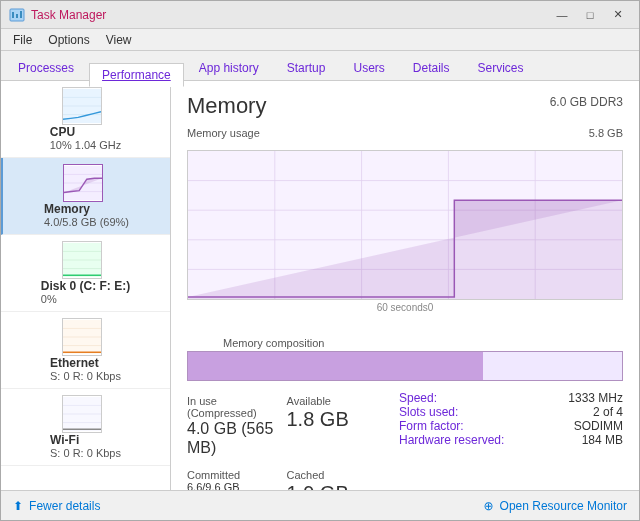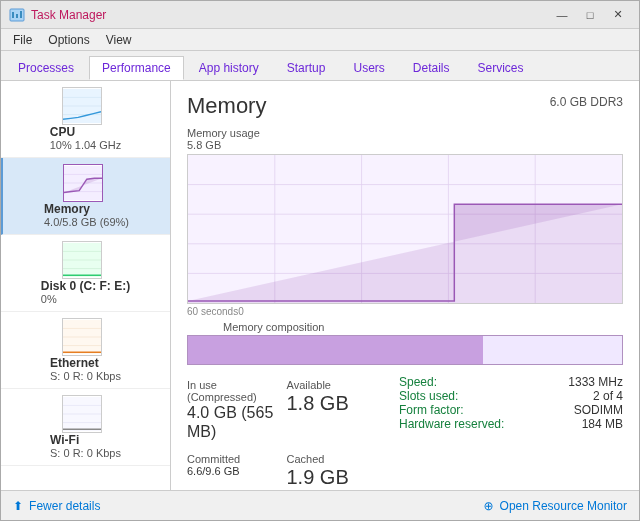--- a/index.html
+++ b/index.html
@@ -87,21 +87,22 @@
       border: 1px solid transparent;
       margin-right: 2px;
       background: transparent;
     }
     .tab.active {
       background: white;
       border: 1px solid #ccc;
       border-bottom: 1px solid white;
       z-index: 1;
       position: relative;
-      top: 0;
+      top: 7px;
+      text-decoration: underline;
     }
     .content-area {
       display: flex;
       flex: 1;
       overflow: hidden;
     }
     .sidebar {
       width: 170px;
       background: white;
       border-right: 1px solid #ccc;
@@ -171,40 +172,39 @@
       font-size: 12px;
       color: #555;
       margin-top: 2px;
     }
     .chart-section {
       margin-bottom: 4px;
     }
     .chart-label {
       font-size: 11px;
       color: #555;
-      margin-bottom: 3px;
+      margin-bottom: 11px;
       display: flex;
       justify-content: space-between;
-      flex-direction: column;
     }
     .usage-chart {
       width: 100%;
       height: 150px;
       border: 1px solid #ccc;
       background: #f8f4ff;
       position: relative;
       overflow: hidden;
     }
     .chart-time {
       display: flex;
-      justify-content: flex-start;
+      justify-content: center;
       font-size: 10px;
       color: #888;
       margin-top: 2px;
-      margin-bottom: 4px;
+      margin-bottom: 24px;
     }
     .composition-section {
       margin-bottom: 10px;
     }
     .composition-label {
       font-size: 11px;
       color: #555;
       margin-bottom: 2px;
       padding-left: 36px;
     }
@@ -230,21 +230,21 @@
       font-size: 20px;
       font-weight: 300;
       color: #333;
       line-height: 1.2;
     }
     .right-stat-row {
       display: flex;
       justify-content: space-between;
       font-size: 12px;
     }
-    .right-stat-label { color: #15803d; }
+    .right-stat-label { color: #6d28d9; }
     .right-stat-value { color: #333; font-weight: 500; margin-left: 16px; }
     .footer-bar {
       height: 30px;
       display: flex;
       align-items: center;
       justify-content: space-between;
       padding: 0 12px;
       border-top: 1px solid #ccc;
       background: #f0f0f0;
     }

